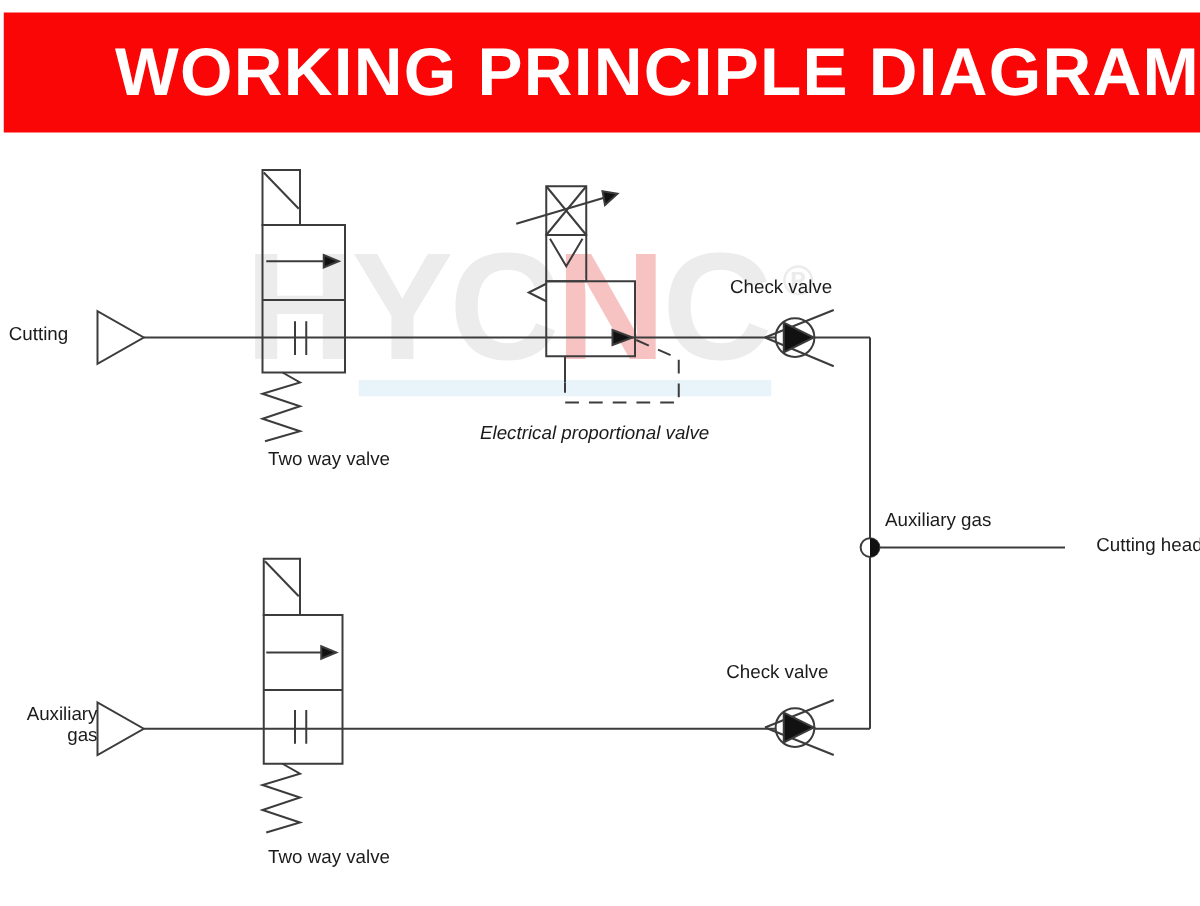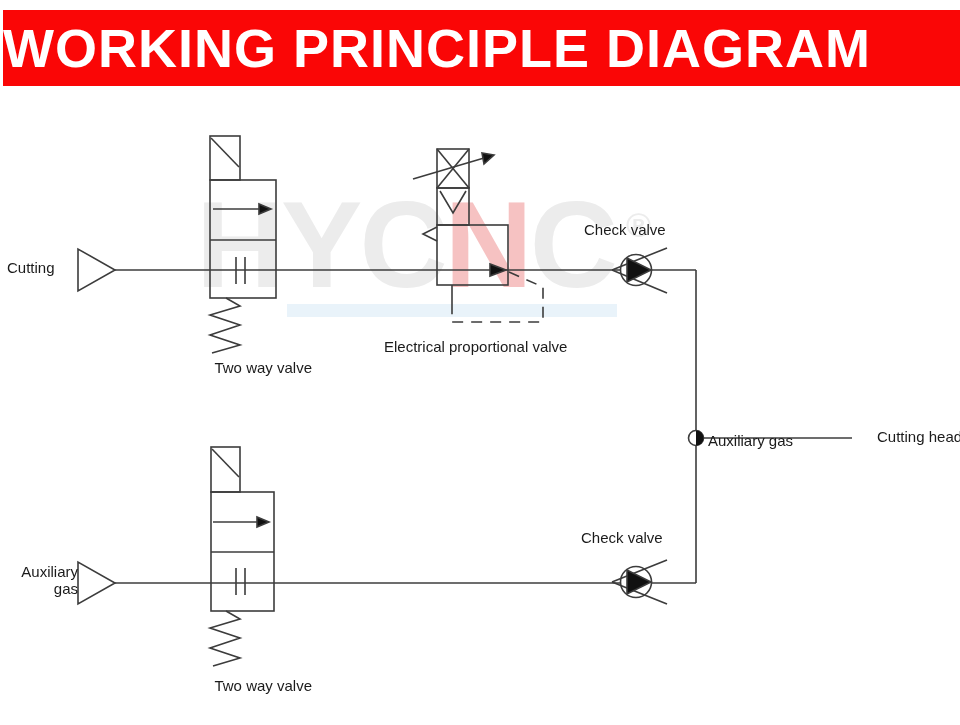--- a/index.html
+++ b/index.html
@@ -1,23 +1,23 @@
 <!DOCTYPE html>
 <html style="--banner-bg: #fa0606; --banner-text: #ffffff; --line: #3c3c3c; --text: #1b1b1b; --watermark-gray: #ececec; --watermark-pink: #f6c2c2; --watermark-band-blue: #e9f3fa;"><head>
 <meta charset="utf-8">
 <style>
   html,body{margin:0;padding:0;}
   body{width:960px;height:725px;background:#ffffff;overflow:hidden;
        font-family:"Liberation Sans","DejaVu Sans",sans-serif;}
   .stage{position:relative;width:960px;height:725px;background:#fff;}
 
   
-  .banner{position:absolute;left:3px;top:10px;right:0;height:76px;
+  .banner{position:absolute;left:3px;top:10px;right:0;height:96px;
           background:var(--banner-bg,#fa0606);
-          display:flex;align-items:center;justify-content:flex-start;z-index:3;}
+          display:flex;align-items:center;justify-content:flex-end;z-index:3;}
   .banner .title{color:var(--banner-text,#ffffff);font-size:54px;font-weight:bold;
           letter-spacing:1px;white-space:nowrap;}
 
   
   .watermark{position:absolute;left:196px;top:184px;z-index:0;
           font-size:122px;line-height:1;font-weight:bold;
           letter-spacing:-3px;white-space:nowrap;user-select:none;}
   .wm-gray{color:var(--watermark-gray,#ececec);}
   .wm-pink{color:var(--watermark-pink,#f6c2c2);}
   .wm-reg{position:absolute;left:626px;top:206px;z-index:0;font-size:34px;
@@ -29,24 +29,24 @@
   svg.schematic{position:absolute;left:0;top:0;z-index:1;}
 
   
   .label{position:absolute;z-index:2;font-size:15px;color:var(--text,#1b1b1b);
          white-space:nowrap;line-height:1.1;}
   .label.center{text-align:right;white-space:normal;}
   .lbl-oxygen{left:7px;top:260px;}
   .lbl-nitrogen{left:4px;top:564px;width:74px;}
   .lbl-twv-top{left:170px;top:360px;width:142px;}
   .lbl-twv-bottom{left:170px;top:678px;width:142px;}
-  .lbl-epv{left:384px;top:339px;}
+  .lbl-epv{left:384px;top:339px;font-style:italic;}
   .lbl-cv-top{left:584px;top:222px;}
   .lbl-cv-bottom{left:581px;top:530px;}
-  .lbl-aux{left:708px;top:409px;margin-top:24px;}
+  .lbl-aux{left:708px;top:409px;}
   .lbl-cut{left:851px;top:429px;margin-left:26px;}
 </style>
 </head>
 <body>
 
 <div class="stage">
 
   <div class="banner">
     <div class="title">WORKING PRINCIPLE DIAGRAM</div>
   </div>

